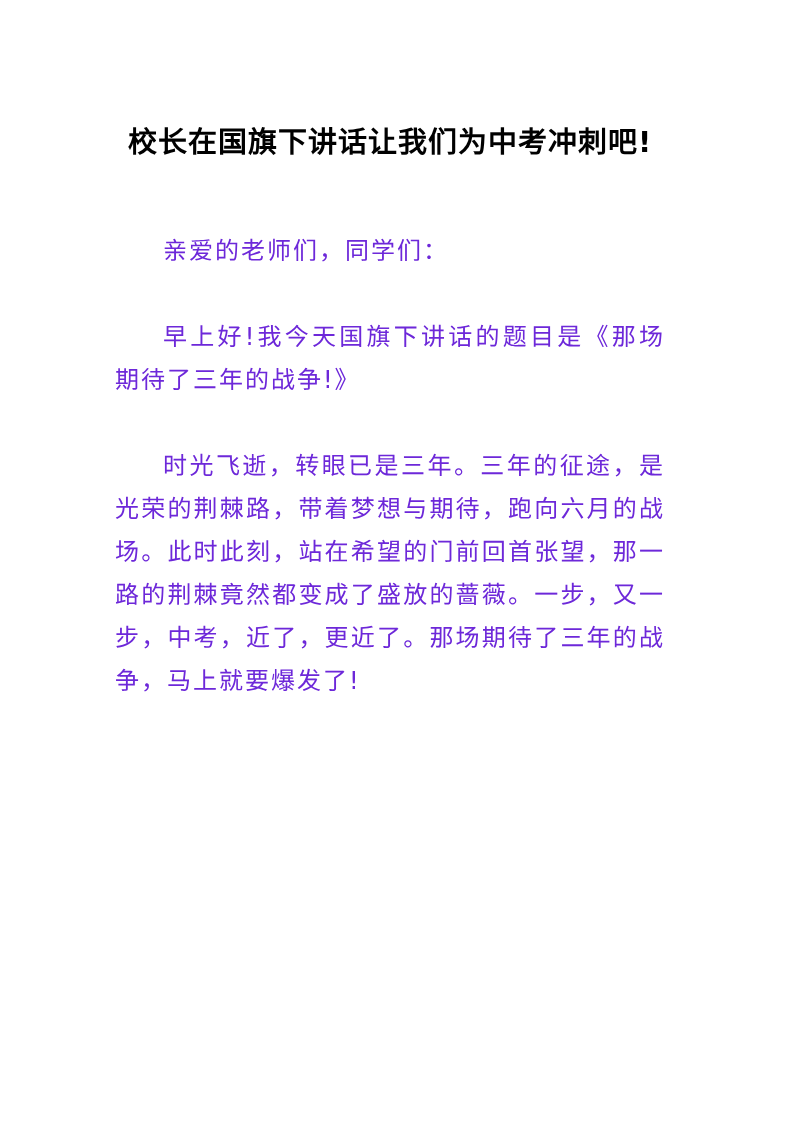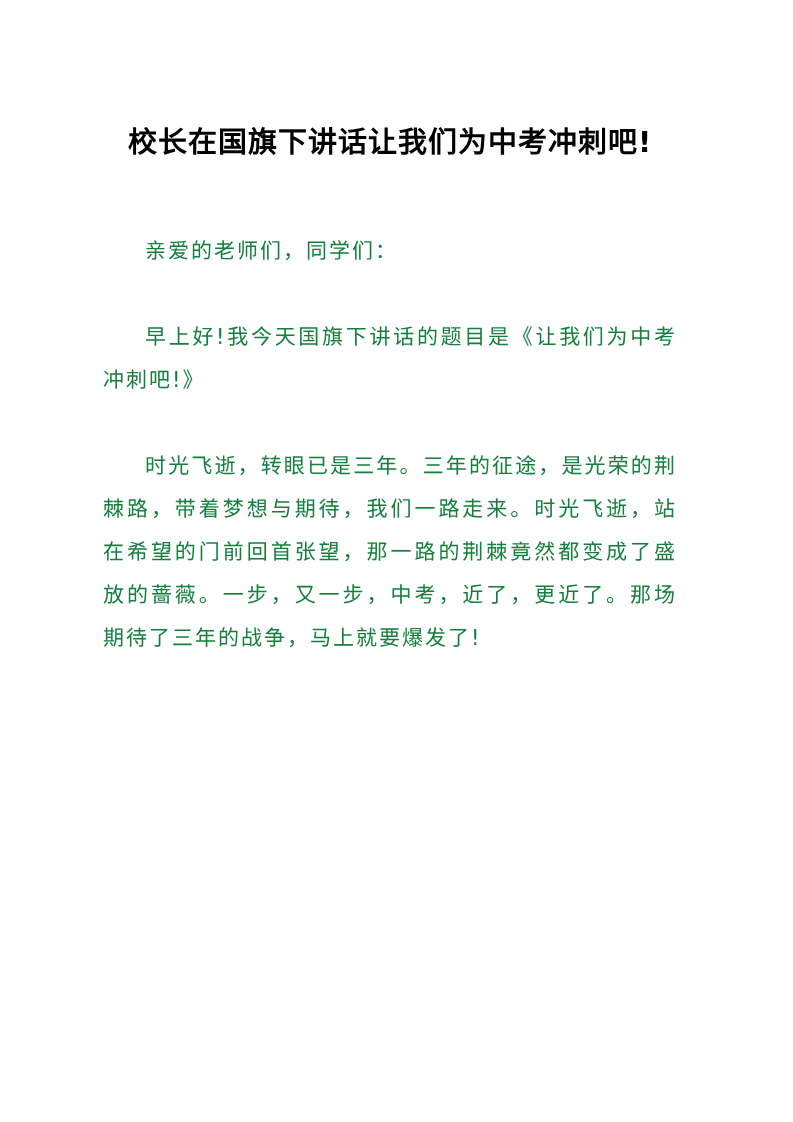--- a/index.html
+++ b/index.html
@@ -23,39 +23,39 @@
   .doc-title {
     font-size: 29px;
     font-weight: bold;
     text-align: center;
     line-height: 44px;
     letter-spacing: 1px;
     margin: 0 0 66px 0;
     color: #000000;
   }
   .doc-body p.para {
-    font-size: 21px;
+    font-size: 24px;
     line-height: 43px;
     letter-spacing: 2px;
     text-align: justify;
     text-indent: 2em;
-    margin: 0;
-    color: #15803d;
+    margin: 12px;
+    color: #6d28d9;
   }
   .doc-body p.para + p.para {
     margin-top: 43px;
   }
 </style>
 </head>
 <body>
 
 <div class="page">
   <h1 class="doc-title">校长在国旗下讲话让我们为中考冲刺吧!</h1>
 
   <div class="doc-body">
     <p class="para">亲爱的老师们，同学们：</p>
 
-    <p class="para">早上好!我今天国旗下讲话的题目是《让我们为中考冲刺吧!》</p>
+    <p class="para">早上好!我今天国旗下讲话的题目是《那场期待了三年的战争!》</p>
 
-    <p class="para">时光飞逝，转眼已是三年。三年的征途，是光荣的荆棘路，带着梦想与期待，我们一路走来。时光飞逝，站在希望的门前回首张望，那一路的荆棘竟然都变成了盛放的蔷薇。一步，又一步，中考，近了，更近了。那场期待了三年的战争，马上就要爆发了!</p>
+    <p class="para">时光飞逝，转眼已是三年。三年的征途，是光荣的荆棘路，带着梦想与期待，跑向六月的战场。此时此刻，站在希望的门前回首张望，那一路的荆棘竟然都变成了盛放的蔷薇。一步，又一步，中考，近了，更近了。那场期待了三年的战争，马上就要爆发了!</p>
 
   </div>
 </div>
 
 </body></html>

